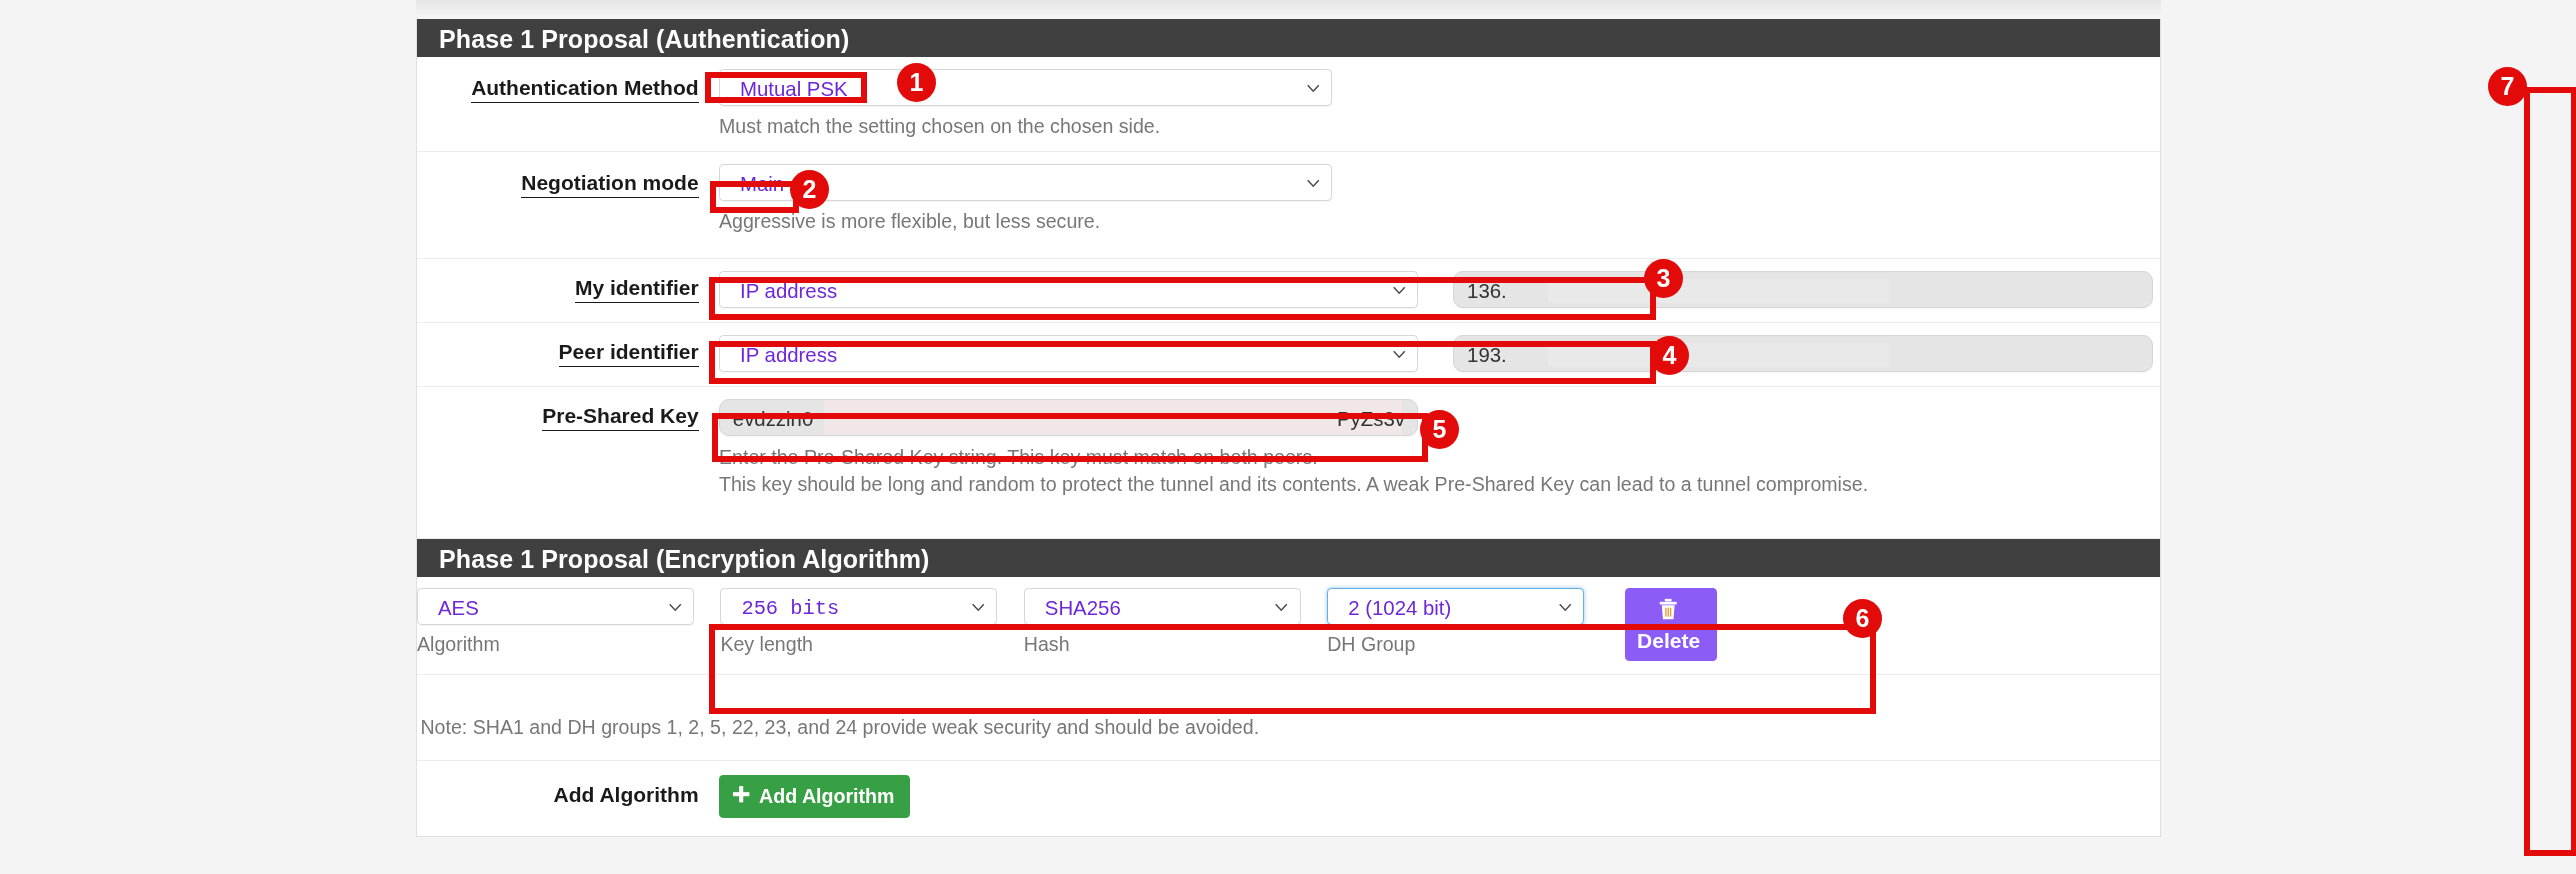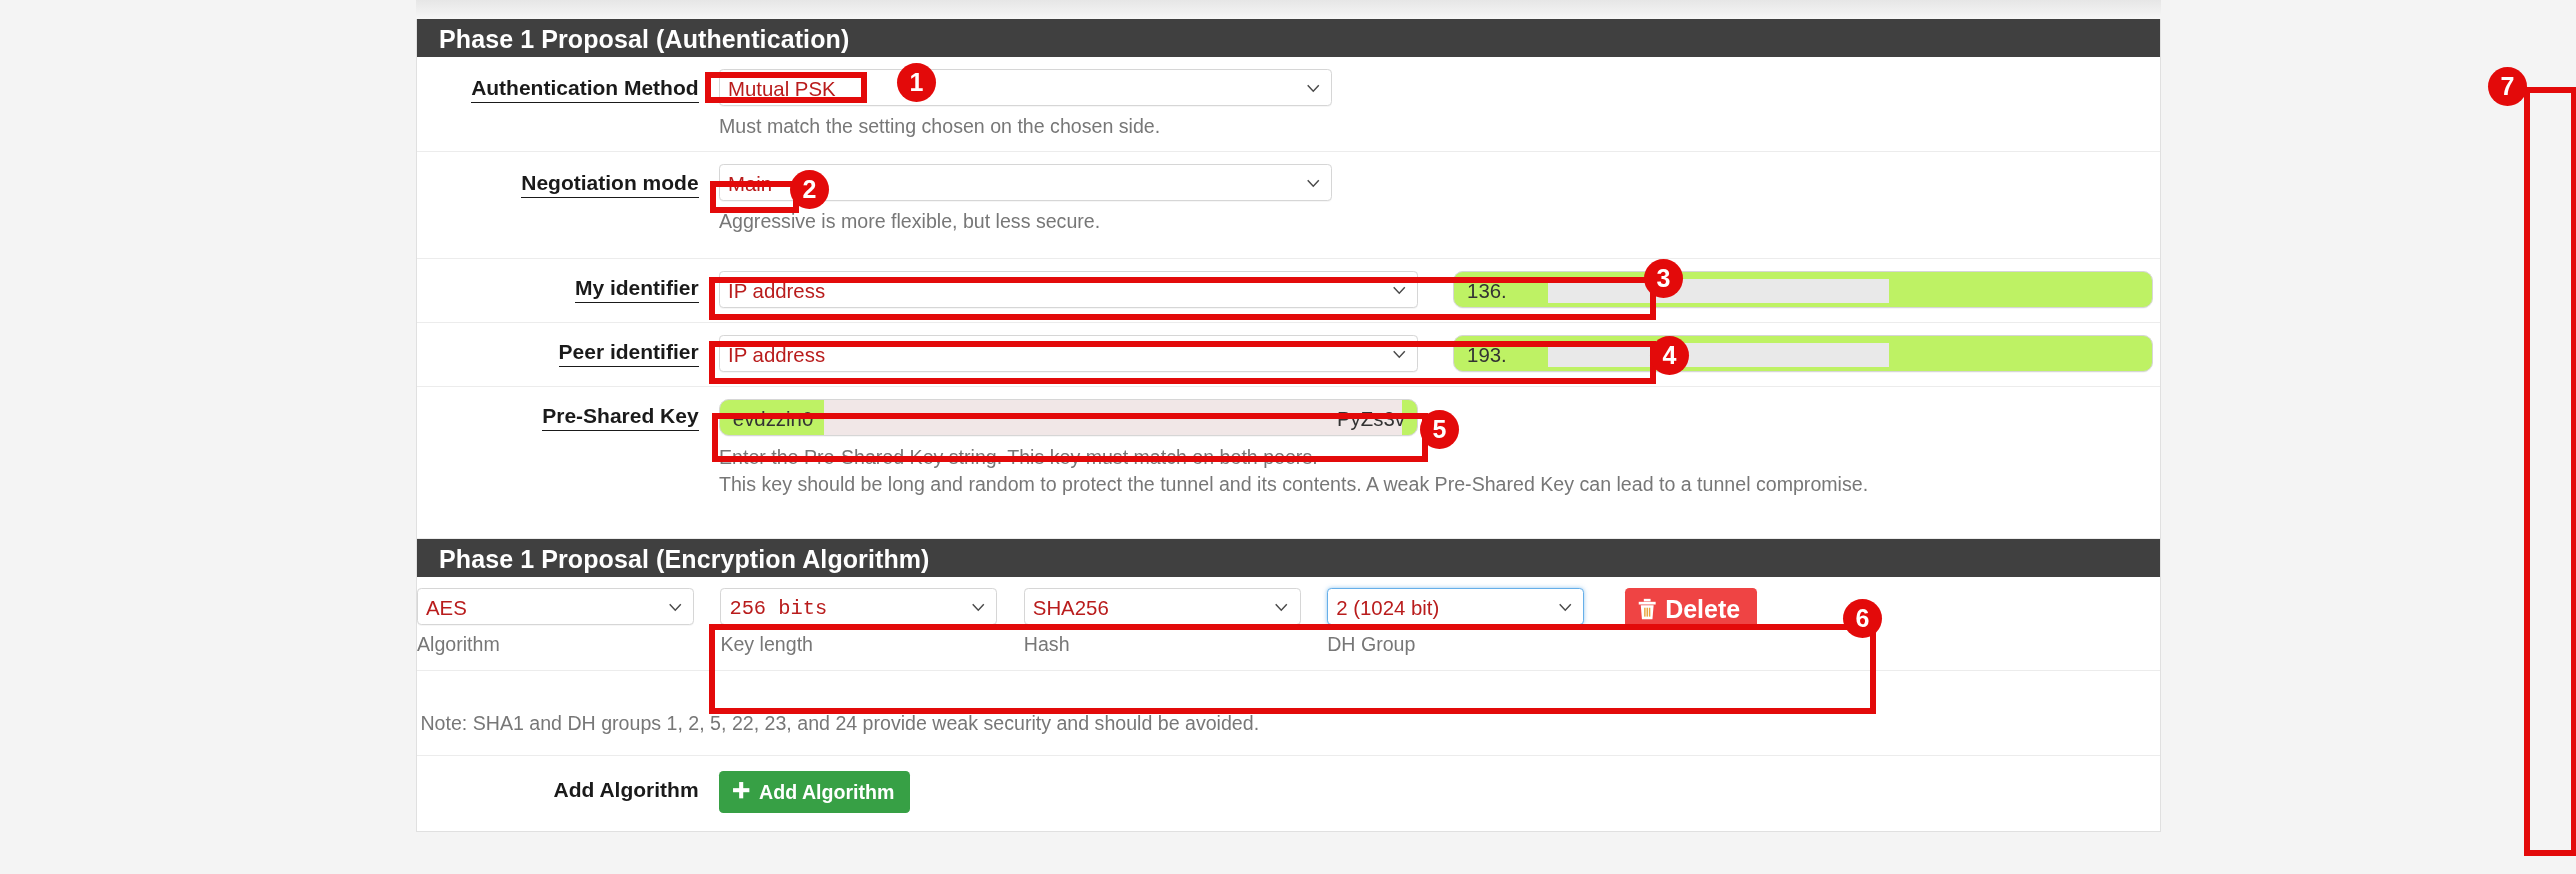--- a/index.html
+++ b/index.html
@@ -86,45 +86,45 @@
     height: 37px;
     border: 0.9px solid #d6d6d6;
     border-radius: 4.3px;
     background: #ffffff;
     box-sizing: border-box;
     vertical-align: top;
     box-shadow: 0 0.9px 0.9px rgba(0,0,0,.04);
   }
   .select-box .sel-text {
     position: absolute;
-    left: 8px;
+    left: 20px;
     top: 7.7px;
     font-size: 20.4px;
-    color: #b91c1c;
+    color: #6d28d9;
     white-space: nowrap;
   }
   .select-box .chev {
     position: absolute;
     right: 11px;
     top: 11px;
     width: 14.5px;
     height: 14.5px;
   }
   .select-box.focused {
     border: 0.9px solid #66afe9;
     box-shadow: 0 0 4.3px rgba(102,175,233,.7);
   }
 
   .text-box {
     position: relative;
     display: inline-block;
     height: 37px;
     border: 0.9px solid #d6d6d6;
     border-radius: 10px;
-    background: #bef264;
+    background: #e5e5e5;
     box-sizing: border-box;
     vertical-align: top;
     overflow: hidden;
     box-shadow: 0 0.9px 0.9px rgba(0,0,0,.04);
   }
   .text-box .tb-text {
     position: absolute;
     left: 12.8px;
     top: 7.7px;
     font-size: 20.4px;
@@ -159,21 +159,21 @@
     color: #ffffff;
     font-size: 18px;
     font-weight: bold;
     padding: 6px 12px 6px 9.4px;
     cursor: pointer;
     font-family: "Liberation Sans", sans-serif;
     line-height: 20.4px;
   }
   .btn-orange { background: #e8a33d; }
   .btn-green  { background: #37a045; font-size: 19.6px; padding: 9.4px 16px 9.4px 12px; }
-  .btn-delete { background: #ef4444; font-size: 25px; padding: 9.4px 17px 9.4px 12px; }
+  .btn-delete { background: #8b5cf6; font-size: 21px; padding: 9.4px 17px 9.4px 12px; flex-direction: column; }
   .btn svg { flex: none; }
 
   
   .algo-grid { display: flex; align-items: flex-start; }
   .algo-cell { margin-right: 26.4px; }
   .algo-caption {
     font-size: 19.6px;
     color: #777777;
     margin-top: 8px;
   }

